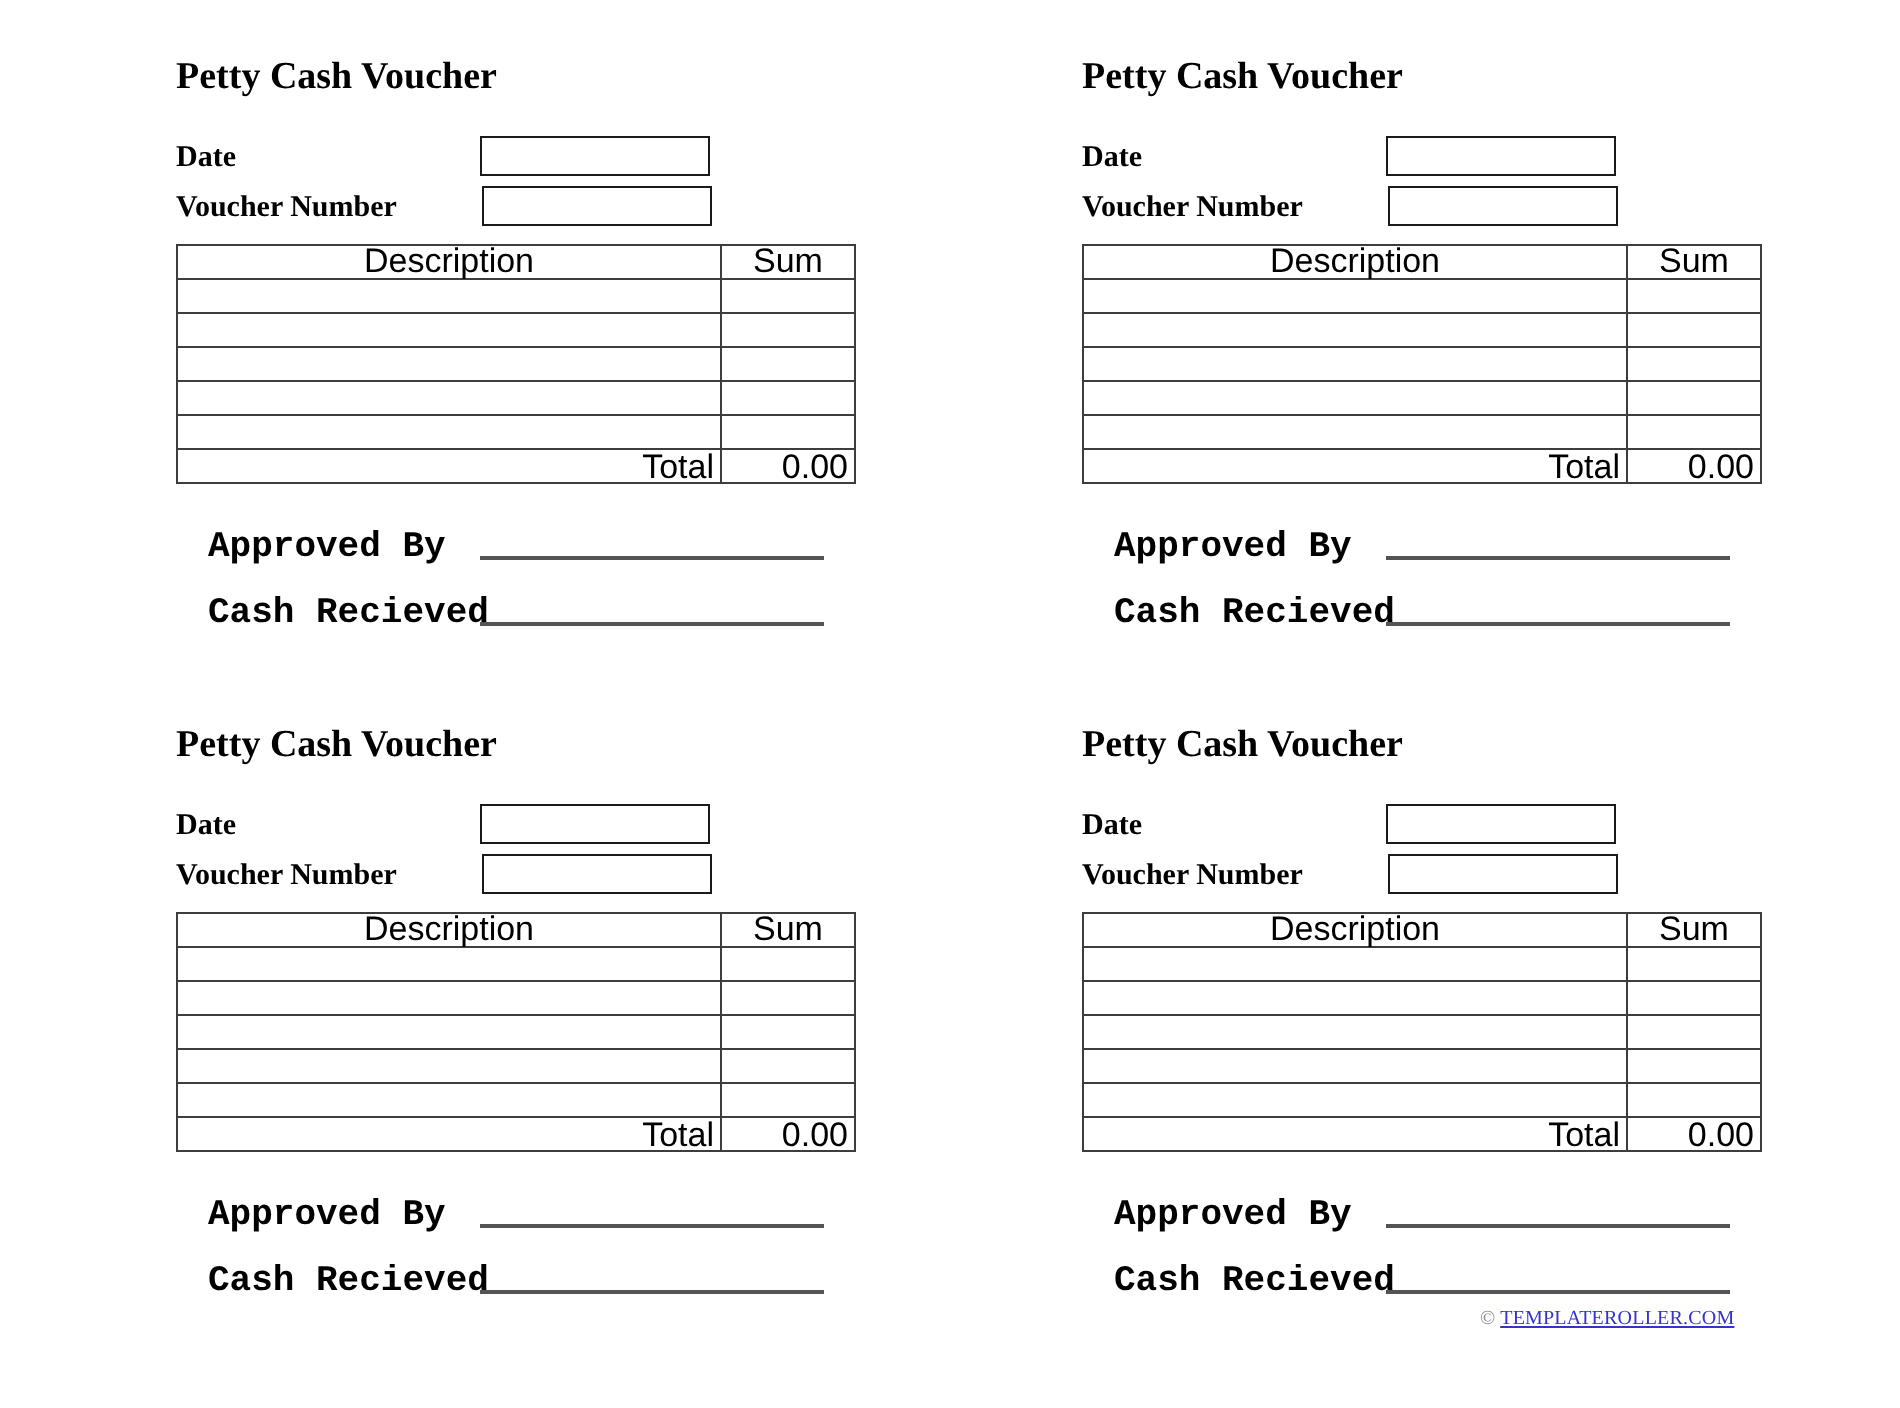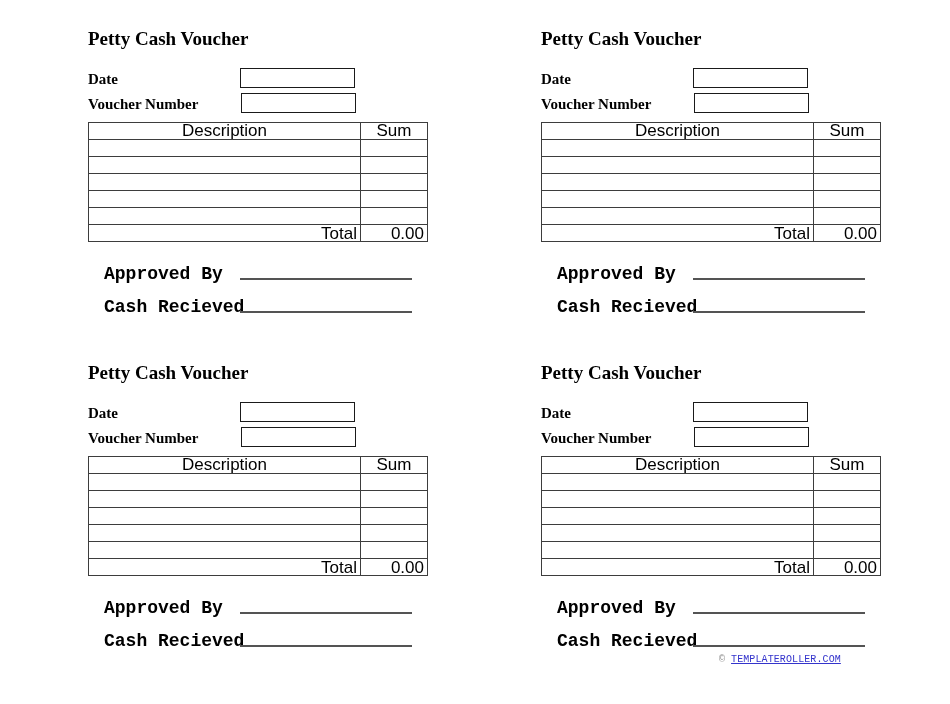--- a/index.html
+++ b/index.html
@@ -130,23 +130,23 @@
     left: 152px;
     top: 14px;
     width: 172px;
     height: 0;
     border-top: 2px solid #545454;
   }
 
   
   .footer-credit {
     position: absolute;
-    left: 719px;
+    left: 740px;
     top: 654px;
-    font-family: Liberation Mono, monospace;
+    font-family: Liberation Serif, serif;
     font-size: 10px;
     white-space: nowrap;
     line-height: 12px;
   }
   .footer-credit .copy {
     color: #8a8a8a;
     font-size: 10px;
   }
   .footer-credit .link {
     color: #3434cc;

